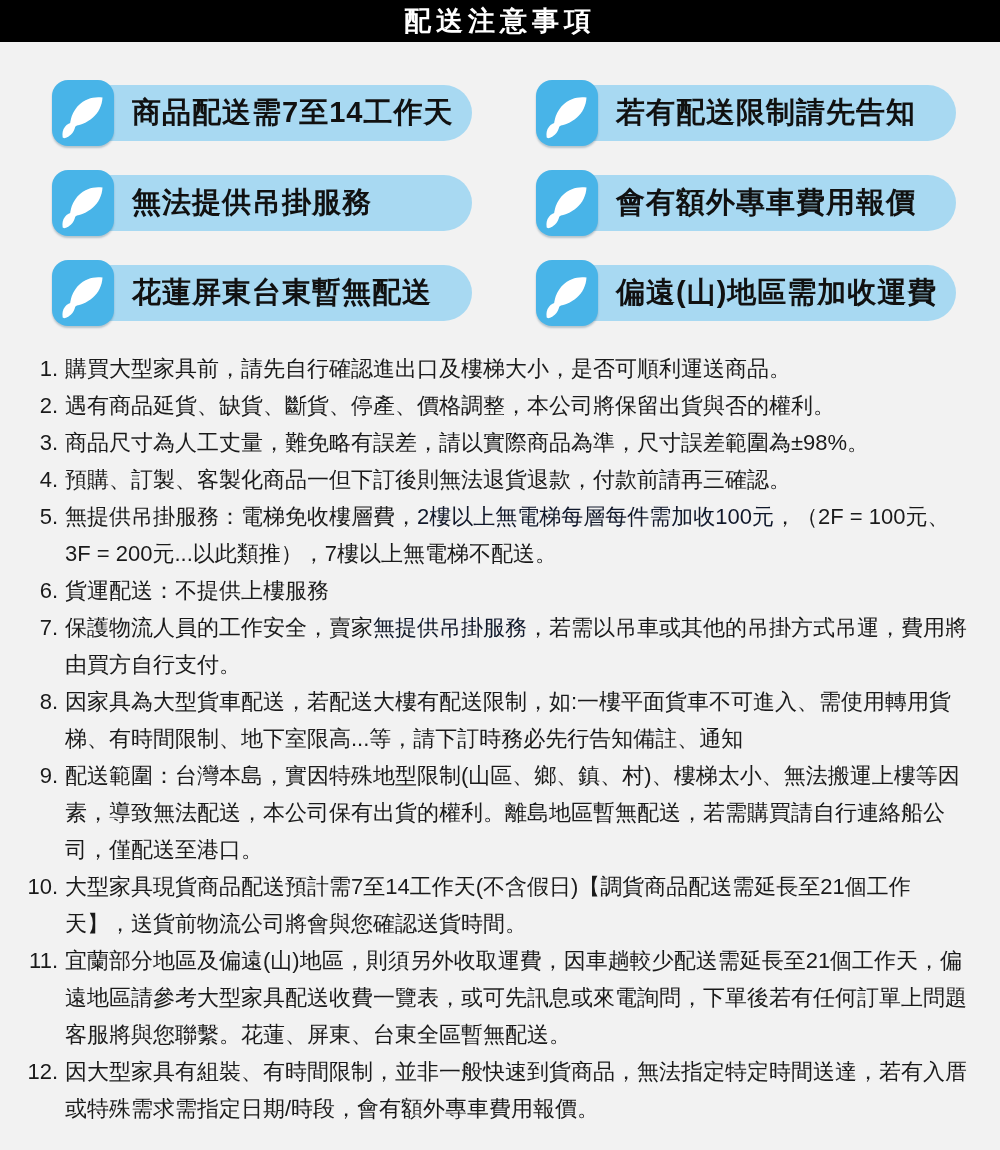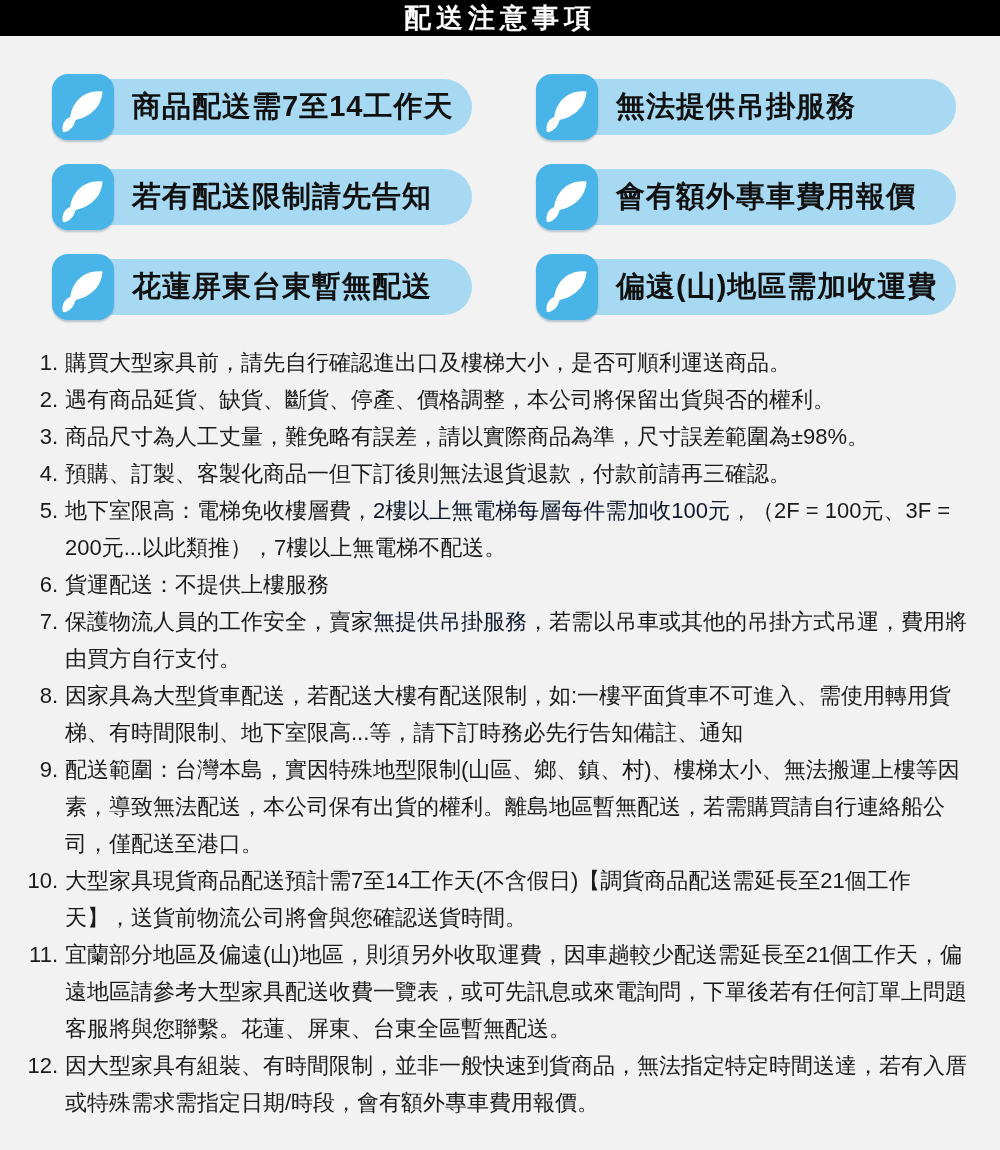--- a/index.html
+++ b/index.html
@@ -6,21 +6,21 @@
   html,body { width:1000px; }
   body {
     min-height:1150px;
     background:#f2f2f2;
     font-family:"Liberation Sans","DejaVu Sans",sans-serif;
     color:#1a1a1a;
   }
 
   
   .header {
-    height:36px;
+    height:42px;
     background:#000;
     display:flex;
     align-items:center;
     justify-content:center;
   }
   .header .title {
     color:#fff;
     font-size:27px;
     font-weight:bold;
     letter-spacing:5px;
@@ -107,34 +107,34 @@
 
   <div class="badge">
     <span class="badge-icon">
       <svg viewBox="0 0 64 64" aria-hidden="true">
         <path fill="#fff" d="M16 46 C18 24 36 10 56 13 C55 33 38 47 19 48 C17 48 16 47 16 46 Z"></path>
         <path fill="none" stroke="#fff" stroke-width="3.4" stroke-linecap="round" d="M9 57 C16 52 22 48 28 41"></path>
         <path fill="#fff" d="M7 62 C5 51 13 42 23 44 C23 54 17 61 9 63 Z"></path>
       </svg>
     </span>
     <span class="badge-pill">
+      <span class="badge-label">若有配送限制請先告知</span>
+    </span>
+  </div>
+
+  <div class="badge">
+    <span class="badge-icon">
+      <svg viewBox="0 0 64 64" aria-hidden="true">
+        <path fill="#fff" d="M16 46 C18 24 36 10 56 13 C55 33 38 47 19 48 C17 48 16 47 16 46 Z"></path>
+        <path fill="none" stroke="#fff" stroke-width="3.4" stroke-linecap="round" d="M9 57 C16 52 22 48 28 41"></path>
+        <path fill="#fff" d="M7 62 C5 51 13 42 23 44 C23 54 17 61 9 63 Z"></path>
+      </svg>
+    </span>
+    <span class="badge-pill">
       <span class="badge-label">無法提供吊掛服務</span>
-    </span>
-  </div>
-
-  <div class="badge">
-    <span class="badge-icon">
-      <svg viewBox="0 0 64 64" aria-hidden="true">
-        <path fill="#fff" d="M16 46 C18 24 36 10 56 13 C55 33 38 47 19 48 C17 48 16 47 16 46 Z"></path>
-        <path fill="none" stroke="#fff" stroke-width="3.4" stroke-linecap="round" d="M9 57 C16 52 22 48 28 41"></path>
-        <path fill="#fff" d="M7 62 C5 51 13 42 23 44 C23 54 17 61 9 63 Z"></path>
-      </svg>
-    </span>
-    <span class="badge-pill">
-      <span class="badge-label">若有配送限制請先告知</span>
     </span>
   </div>
 
   <div class="badge">
     <span class="badge-icon">
       <svg viewBox="0 0 64 64" aria-hidden="true">
         <path fill="#fff" d="M16 46 C18 24 36 10 56 13 C55 33 38 47 19 48 C17 48 16 47 16 46 Z"></path>
         <path fill="none" stroke="#fff" stroke-width="3.4" stroke-linecap="round" d="M9 57 C16 52 22 48 28 41"></path>
         <path fill="#fff" d="M7 62 C5 51 13 42 23 44 C23 54 17 61 9 63 Z"></path>
       </svg>
@@ -189,21 +189,21 @@
     <span class="note-text"><span>商品尺寸為人工丈量，難免略有誤差，請以實際商品為準，尺寸誤差範圍為±98%。</span><span class="accent"></span><span></span></span>
   </li>
 
   <li class="note">
     <span class="num">4.</span>
     <span class="note-text"><span>預購、訂製、客製化商品一但下訂後則無法退貨退款，付款前請再三確認。</span><span class="accent"></span><span></span></span>
   </li>
 
   <li class="note">
     <span class="num">5.</span>
-    <span class="note-text"><span>地下室限高：電梯免收樓層費，</span><span class="accent">2樓以上無電梯每層每件需加收100元</span><span>，（2F = 100元、3F = 200元...以此類推），7樓以上無電梯不配送。</span></span>
+    <span class="note-text"><span>無提供吊掛服務：電梯免收樓層費，</span><span class="accent">2樓以上無電梯每層每件需加收100元</span><span>，（2F = 100元、3F = 200元...以此類推），7樓以上無電梯不配送。</span></span>
   </li>
 
   <li class="note">
     <span class="num">6.</span>
     <span class="note-text"><span>貨運配送：不提供上樓服務</span><span class="accent"></span><span></span></span>
   </li>
 
   <li class="note">
     <span class="num">7.</span>
     <span class="note-text"><span>保護物流人員的工作安全，賣家</span><span class="accent">無提供吊掛服務</span><span>，若需以吊車或其他的吊掛方式吊運，費用將由買方自行支付。</span></span>

